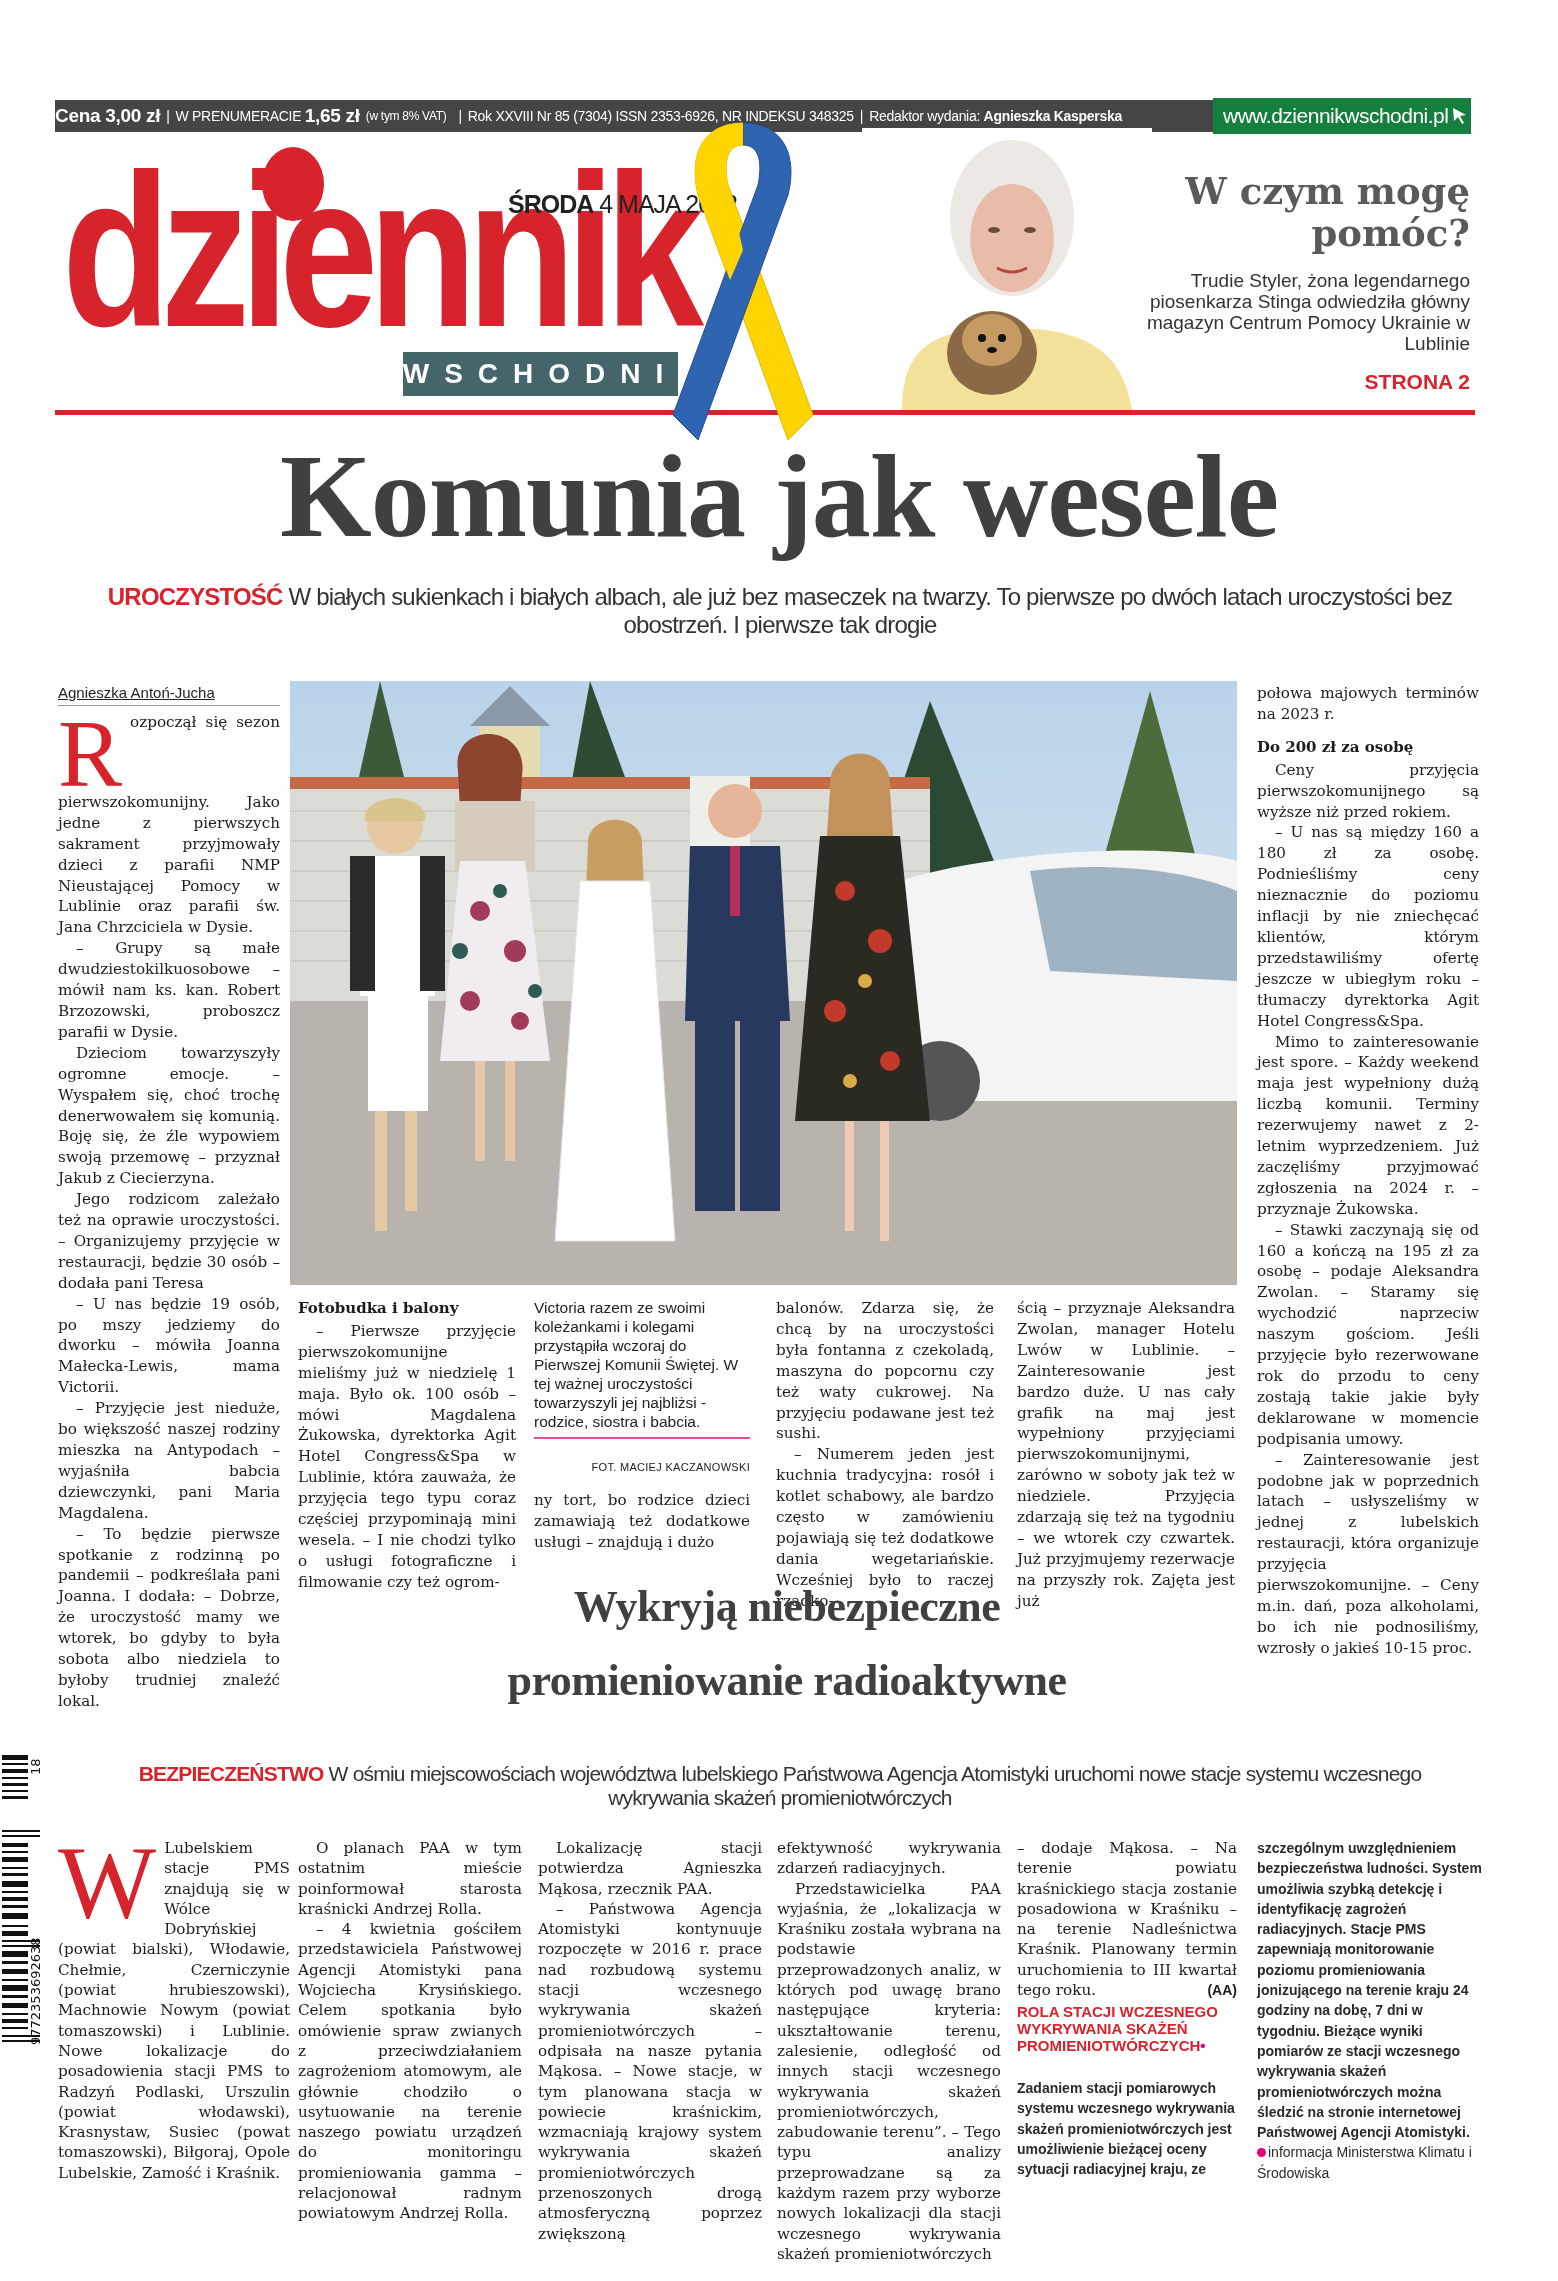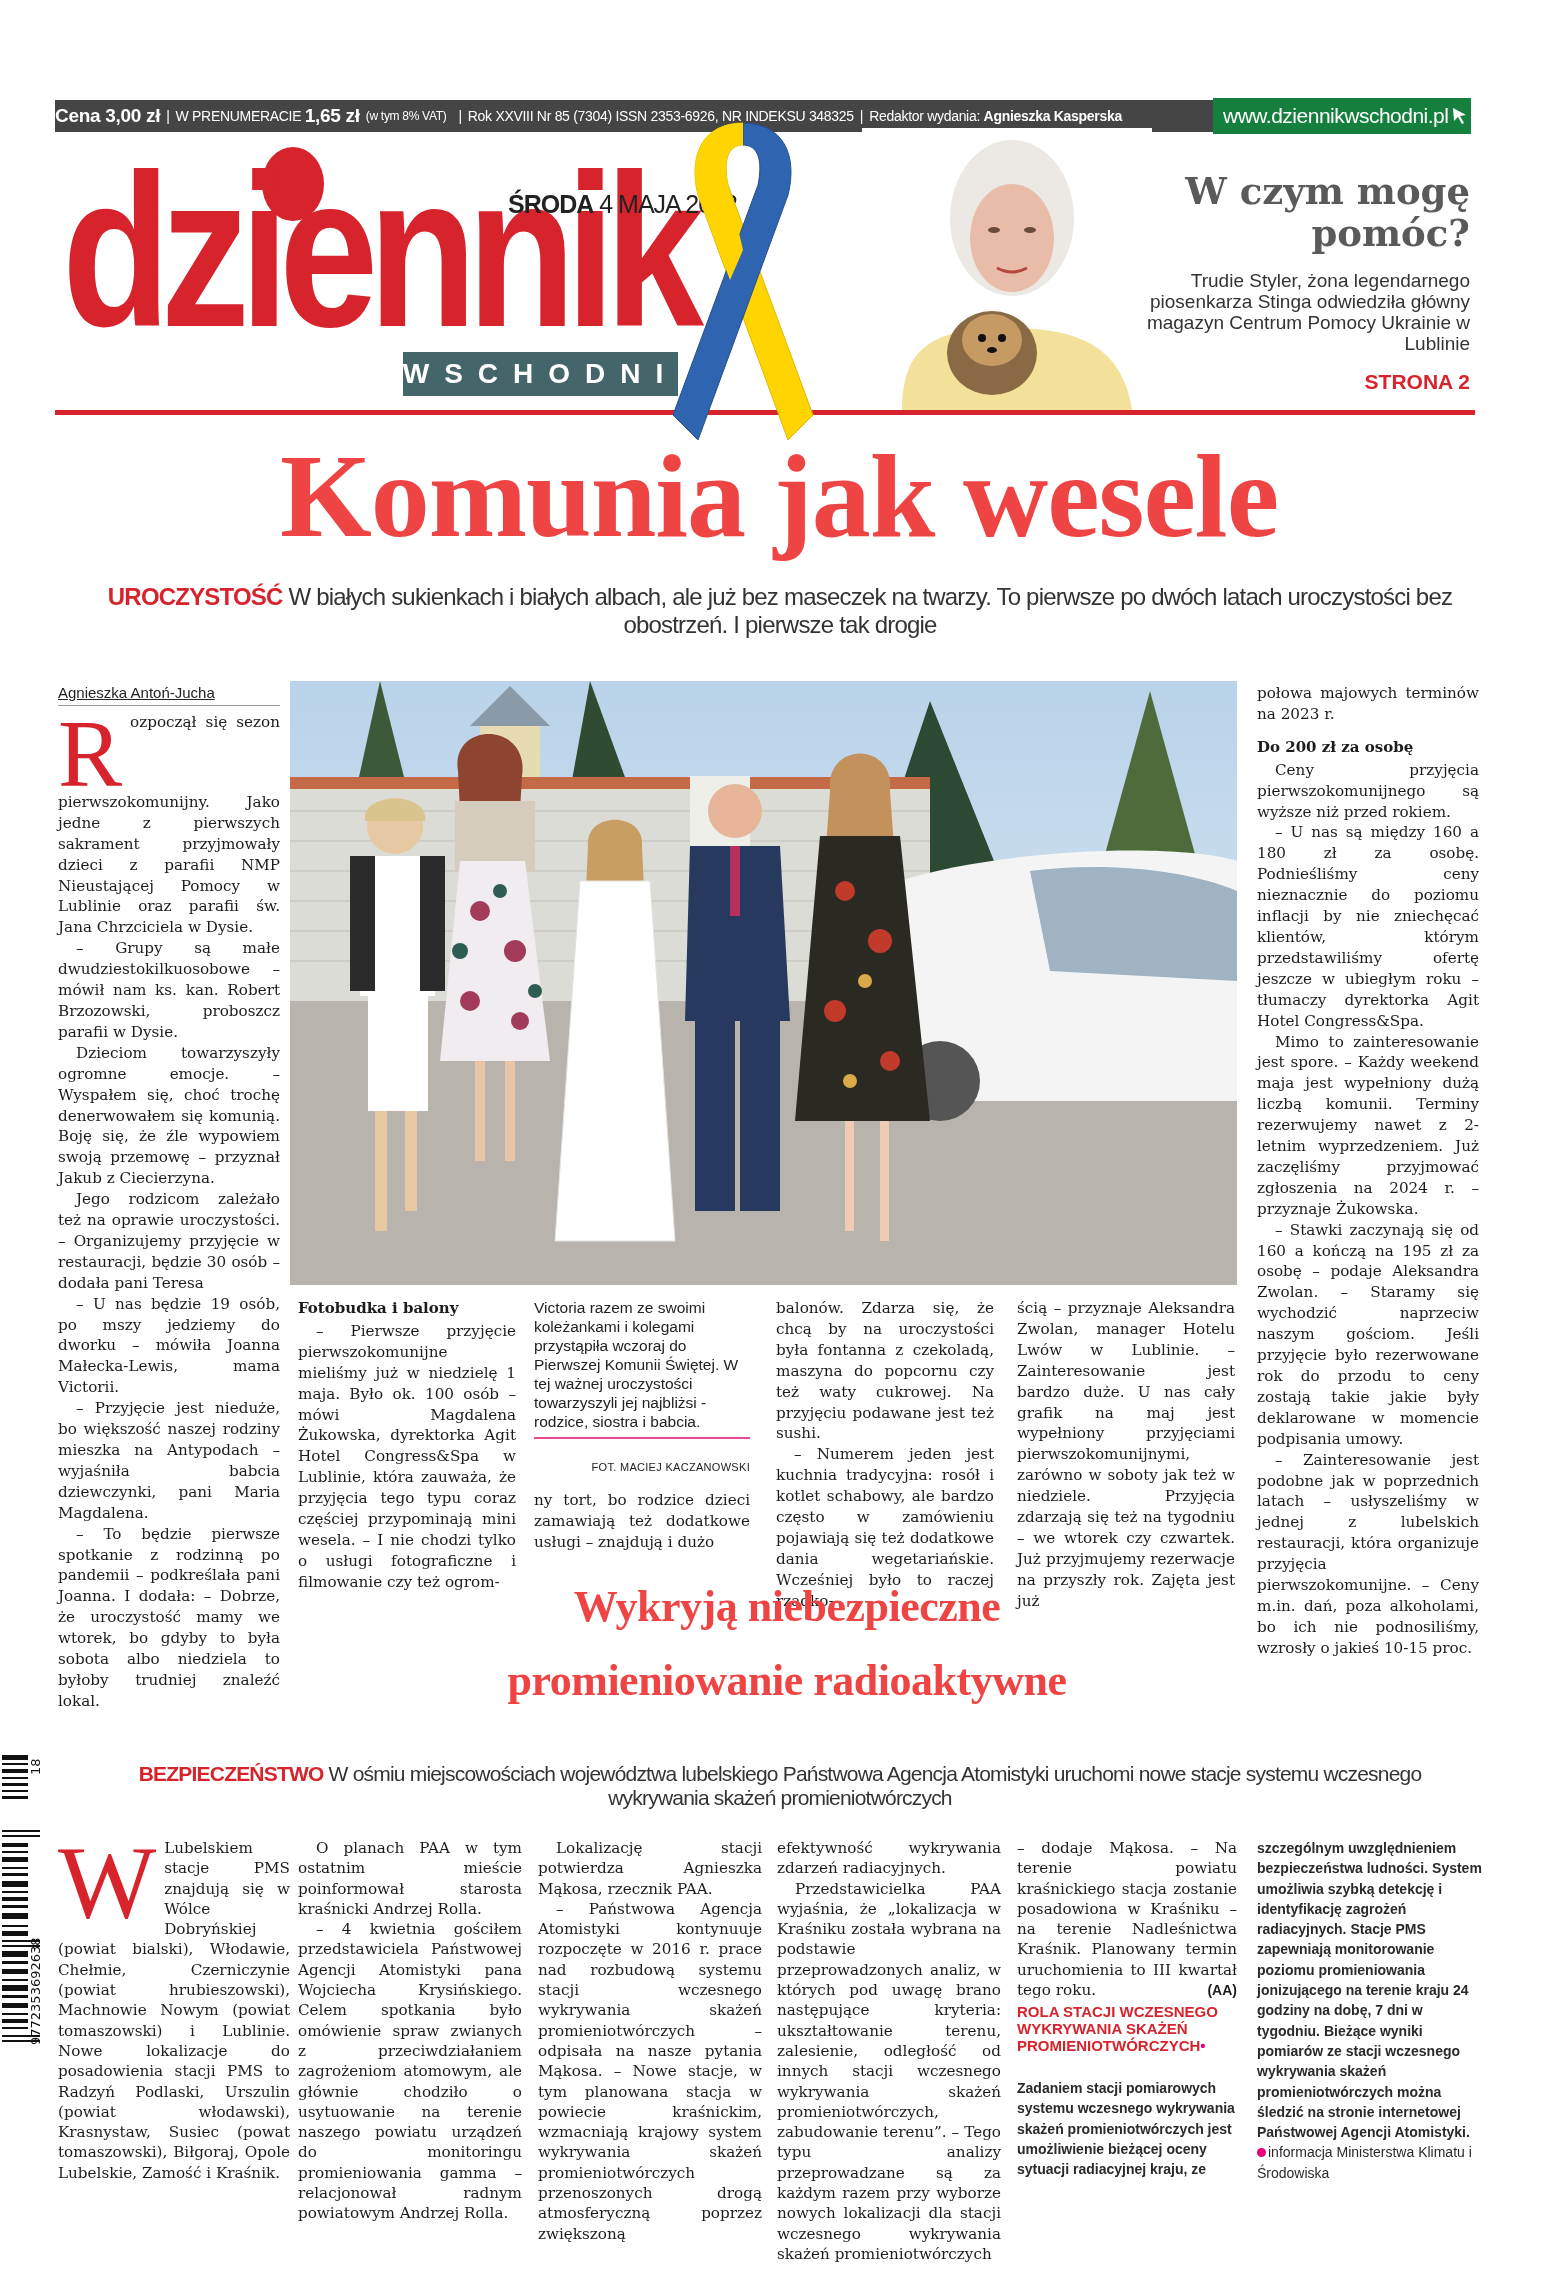--- a/index.html
+++ b/index.html
@@ -29,21 +29,21 @@
 
   
   .teaser-photo { position: absolute; left: 862px; top: 128px; width: 290px; height: 282px; overflow: hidden; }
   .teaser-title { position: absolute; right: 88px; top: 170px; width: 330px; text-align: right; font-family: "DejaVu Serif", serif;
                   font-weight: bold; font-size: 37px; line-height: 42px; color: #5a5a5a; }
   .teaser-text { position: absolute; right: 88px; top: 270px; width: 340px; text-align: right; font-family: "Liberation Sans", sans-serif;
                  font-size: 19px; line-height: 21px; color: #333; }
   .teaser-link { position: absolute; right: 88px; top: 370px; font-family: "Liberation Sans", sans-serif; font-weight: bold; font-size: 21px; color: #d7232c; }
 
   
-  .headline { position: absolute; left: 0; width: 1558px; text-align: center; font-family: "Liberation Serif", serif; font-weight: bold; color: #ef4444; }
+  .headline { position: absolute; left: 0; width: 1558px; text-align: center; font-family: "Liberation Serif", serif; font-weight: bold; color: #404040; }
   .h1 { top: 432px; font-size: 118px; letter-spacing: -1px; line-height: 130px; }
   .lead { position: absolute; left: 90px; width: 1380px; text-align: center; font-family: "Liberation Sans", sans-serif; font-size: 24px; line-height: 28px; color: #333; letter-spacing: -0.8px; }
   .lead .kicker { color: #d7232c; font-weight: bold; }
   .lead1 { top: 583px; }
 
   
   .col { position: absolute; font-family: "DejaVu Serif", serif; font-size: 15.2px; line-height: 20.9px; color: #1c1c1c; text-align: justify; hyphens: manual; }
   .col p { text-indent: 18px; }
   .col p.noind { text-indent: 0; }
   .col h4 { font-family: "DejaVu Serif", serif; font-weight: bold; font-size: 15px; margin: 0 0 2px 0; text-indent: 0; }

